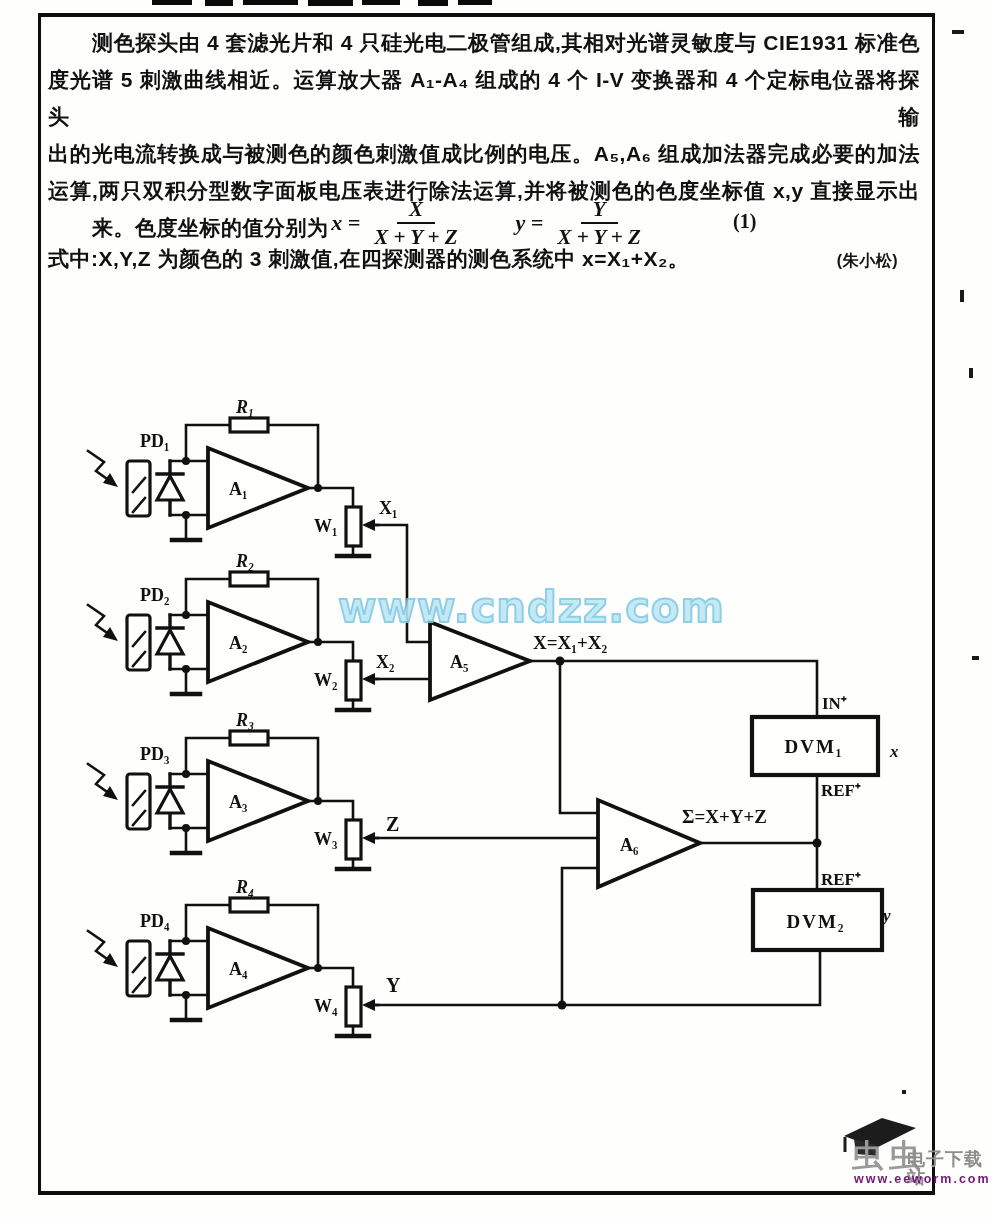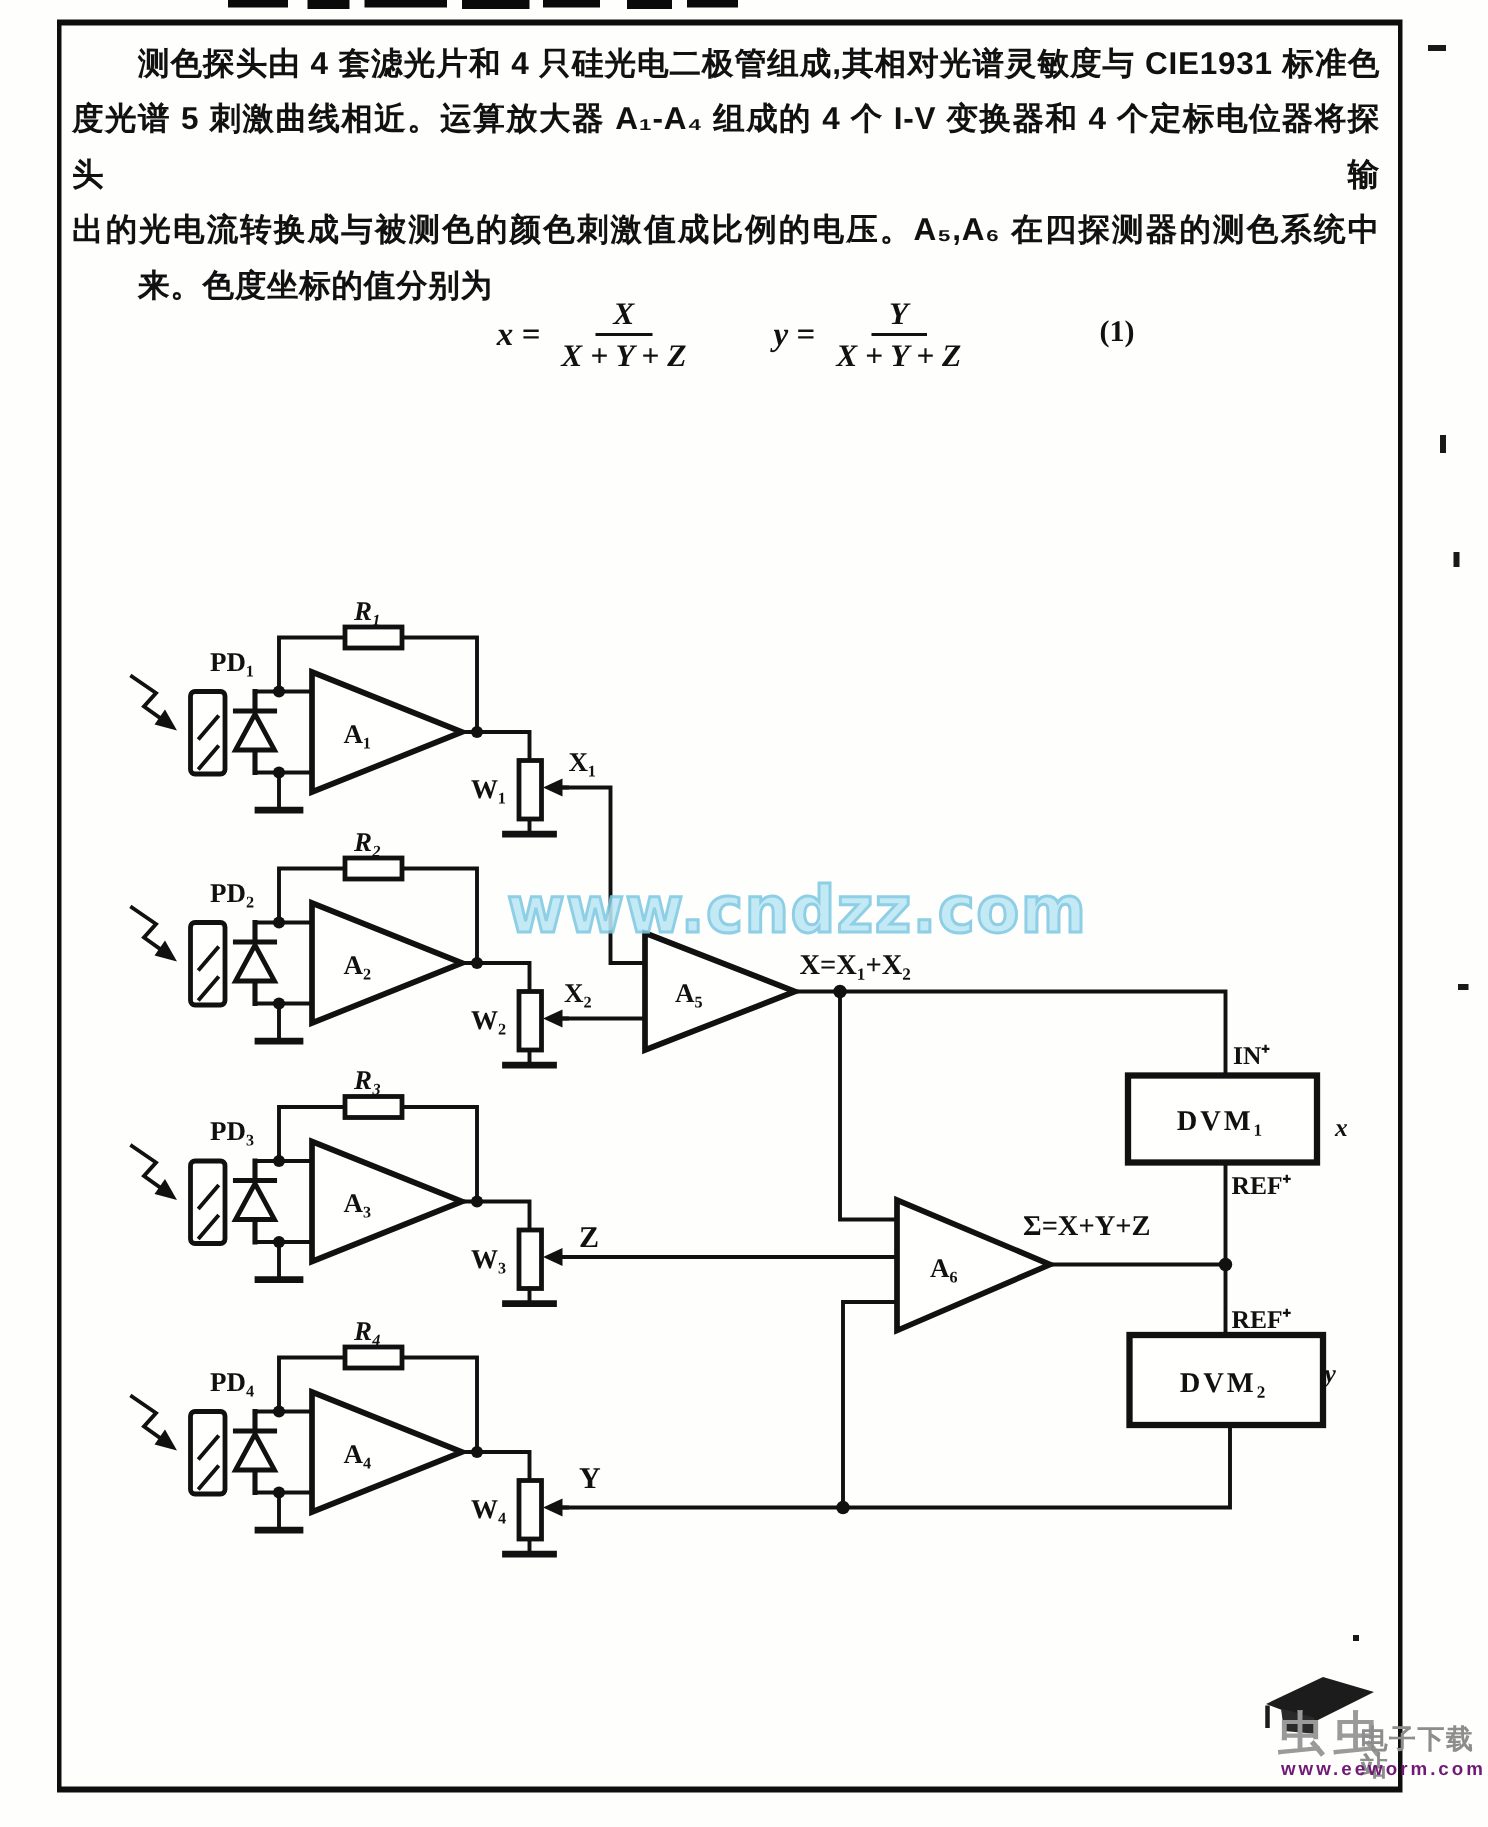--- a/index.html
+++ b/index.html
@@ -86,39 +86,44 @@
 
   <div class="speck" style="left:952px;top:30px;width:12px;height:4px;"></div>
   <div class="speck" style="left:960px;top:290px;width:4px;height:12px;"></div>
   <div class="speck" style="left:969px;top:368px;width:4px;height:10px;"></div>
   <div class="speck" style="left:972px;top:656px;width:7px;height:4px;"></div>
   <div class="speck" style="left:902px;top:1090px;width:4px;height:4px;"></div>
 
   <div id="para">
     <div class="pline indent">测色探头由 4 套滤光片和 4 只硅光电二极管组成,其相对光谱灵敏度与 CIE1931 标准色</div>
     <div class="pline">度光谱 5 刺激曲线相近。运算放大器 A₁-A₄ 组成的 4 个 I-V 变换器和 4 个定标电位器将探头输</div>
-    <div class="pline">出的光电流转换成与被测色的颜色刺激值成比例的电压。A₅,A₆ 在四探测器的测色系统中</div>
+    <div class="pline">出的光电流转换成与被测色的颜色刺激值成比例的电压。A₅,A₆ 组成加法器完成必要的加法</div>
+    <div class="pline">运算,两只双积分型数字面板电压表进行除法运算,并将被测色的色度坐标值 x,y 直接显示出</div>
     <div class="pline last">来。色度坐标的值分别为</div>
   </div>
 
   <div id="equation">
     <span class="lhs">x =</span>
     <span class="frac">
       <span class="num">X</span>
       <span class="den">X + Y + Z</span>
     </span>
     <span class="eqgap"></span>
     <span class="lhs">y =</span>
     <span class="frac">
       <span class="num">Y</span>
       <span class="den">X + Y + Z</span>
     </span>
   </div>
   <div id="eqnum">(1)</div>
 
+  <div id="formula-line">
+    <span>式中:X,Y,Z 为颜色的 3 刺激值,在四探测器的测色系统中 x=X₁+X₂。</span>
+    <span id="formula-author">(朱小松)</span>
+  </div>
 
   <svg id="circuit" width="992" height="1218" viewBox="0 0 992 1218" xmlns="http://www.w3.org/2000/svg">
     <defs>
       <g id="stage">
 
         <polyline class="w" points="88,451 104,462 96,471 110,481"></polyline>
         <polygon class="f" points="118,487 103,483 110,473"></polygon>
 
         <rect class="box" x="127" y="461" width="23" height="55" rx="3"></rect>
         <path class="w" d="M133 492 L145 478 M133 512 L145 498"></path>

